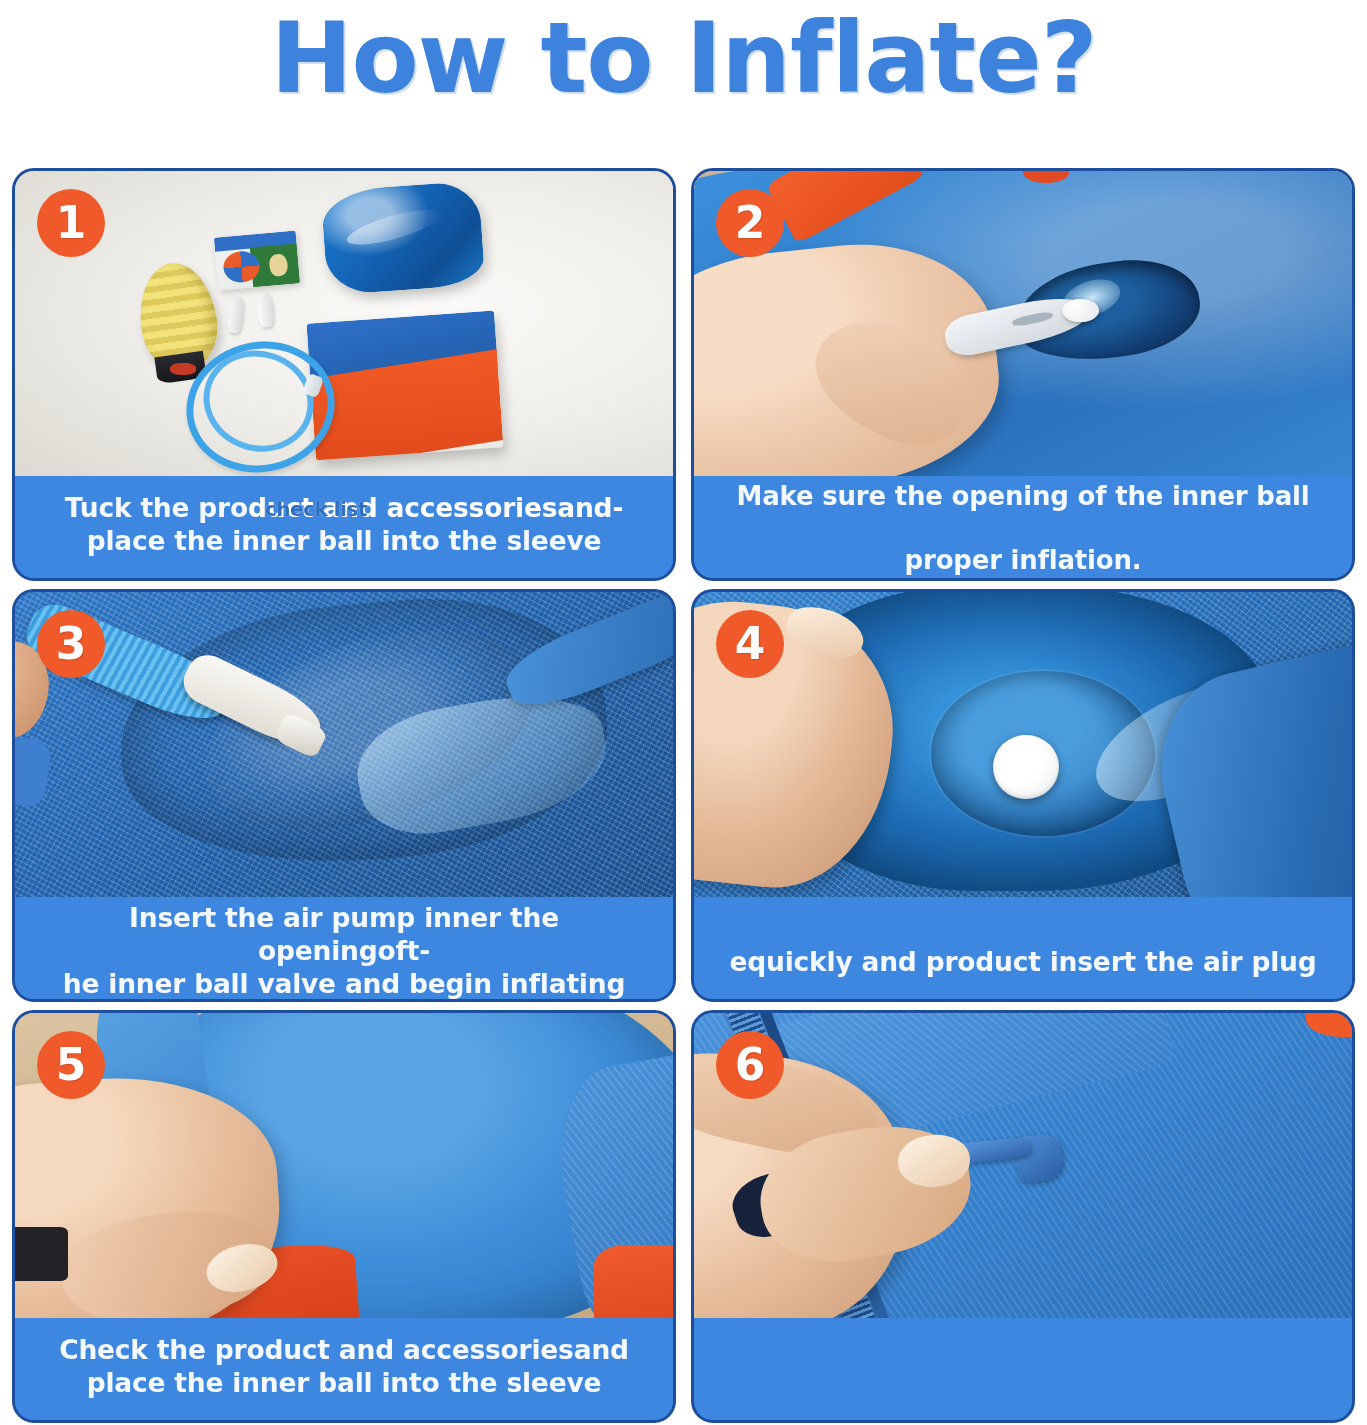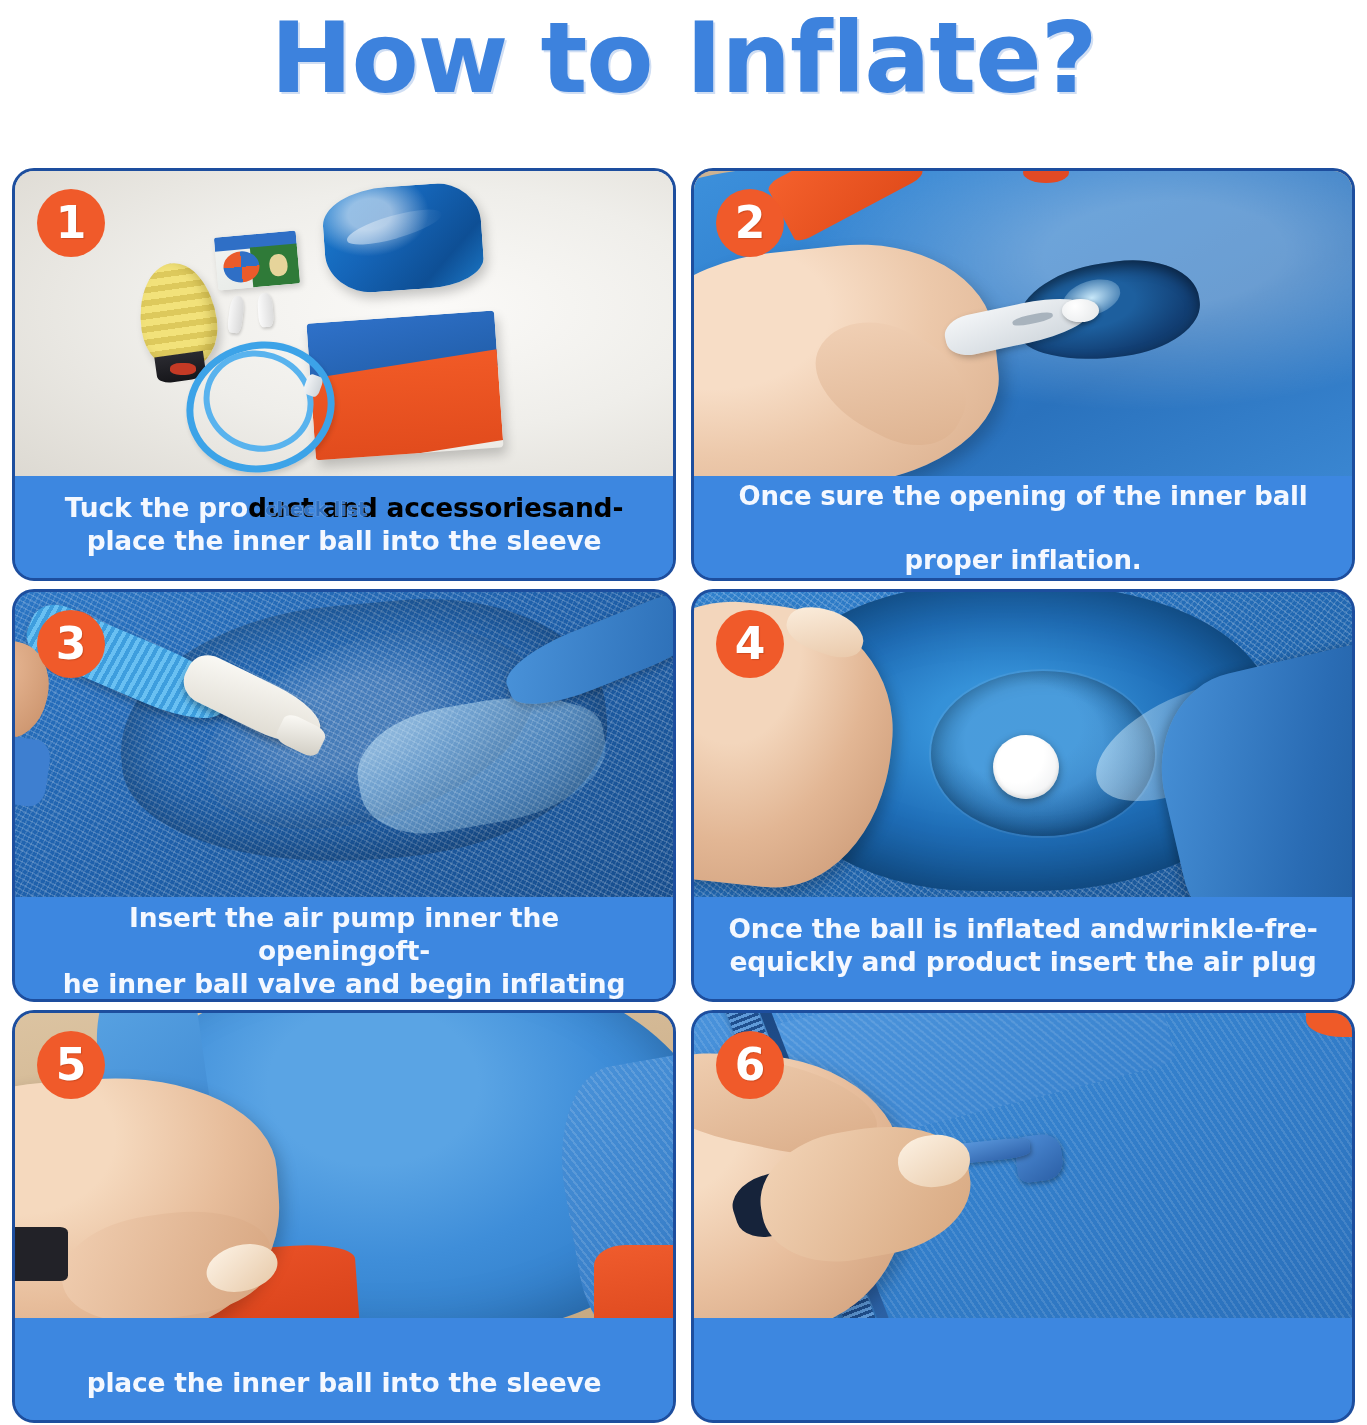--- a/index.html
+++ b/index.html
@@ -85,21 +85,21 @@
     padding: 4px 26px 10px 26px;
     box-sizing: border-box;
     letter-spacing: -0.2px;
   }
   .caption.three-line { font-size: 26px; line-height: 32px; }
   .caption span.cap-text { display: block; width: 100%; }
 
   
   .ghost {
     position: relative;
-    color: #000000;
+    color: #ffffff;
   }
   .ghost::after {
     content: attr(data-ghost);
     position: absolute;
     left: 17px;
     top: 1px;
     font-size: 20px;
     line-height: 33px;
     color: #2e6fc0;
     text-shadow: 0 0 1px #dfe9f6;
@@ -625,21 +625,21 @@
         <div class="layer opening"></div>
         <div class="layer opening-shine"></div>
         <div class="layer hand"></div>
         <div class="layer thumb"></div>
         <div class="layer plug-tool"></div>
         <div class="layer plug-white"></div>
         <div class="badge">2</div>
       </div>
       <div class="caption three-line">
         <span class="cap-text">
-          <span>Once sure the opening of the inner ball</span><br>
+          <span>Make sure the opening of the inner ball</span><br>
           <br>
           <span>proper inflation.</span>
         </span>
       </div>
     </div>
 
     <div class="card">
       <div class="photo p3">
         <div class="layer mesh"></div>
         <div class="layer ball-in"></div>
@@ -668,21 +668,21 @@
         <div class="layer valve-ring"></div>
         <div class="layer shine"></div>
         <div class="layer plug-white"></div>
         <div class="layer mesh-fold"></div>
         <div class="layer thumb"></div>
         <div class="layer nail"></div>
         <div class="badge">4</div>
       </div>
       <div class="caption">
         <span class="cap-text">
-          <span>Once the ball is inflated andwrinkle-fre-</span><br>
+          <br>
           <span>equickly and product insert the air plug</span>
         </span>
       </div>
     </div>
 
     <div class="card">
       <div class="photo p5">
         <div class="layer bg-wall"></div>
         <div class="layer ball-big"></div>
         <div class="layer sleeve-left"></div>
@@ -690,21 +690,21 @@
         <div class="layer orange-bottom"></div>
         <div class="layer orange-right"></div>
         <div class="layer hand"></div>
         <div class="layer thumb"></div>
         <div class="layer nail"></div>
         <div class="layer sleeve-dark"></div>
         <div class="badge">5</div>
       </div>
       <div class="caption">
         <span class="cap-text">
-          <br>
+          <span>Check the product and accessoriesand</span><br>
           <span>place the inner ball into the sleeve</span>
         </span>
       </div>
     </div>
 
     <div class="card">
       <div class="photo p6">
         <div class="layer fabric"></div>
         <div class="layer panel-upper"></div>
         <div class="layer zipper"></div>

